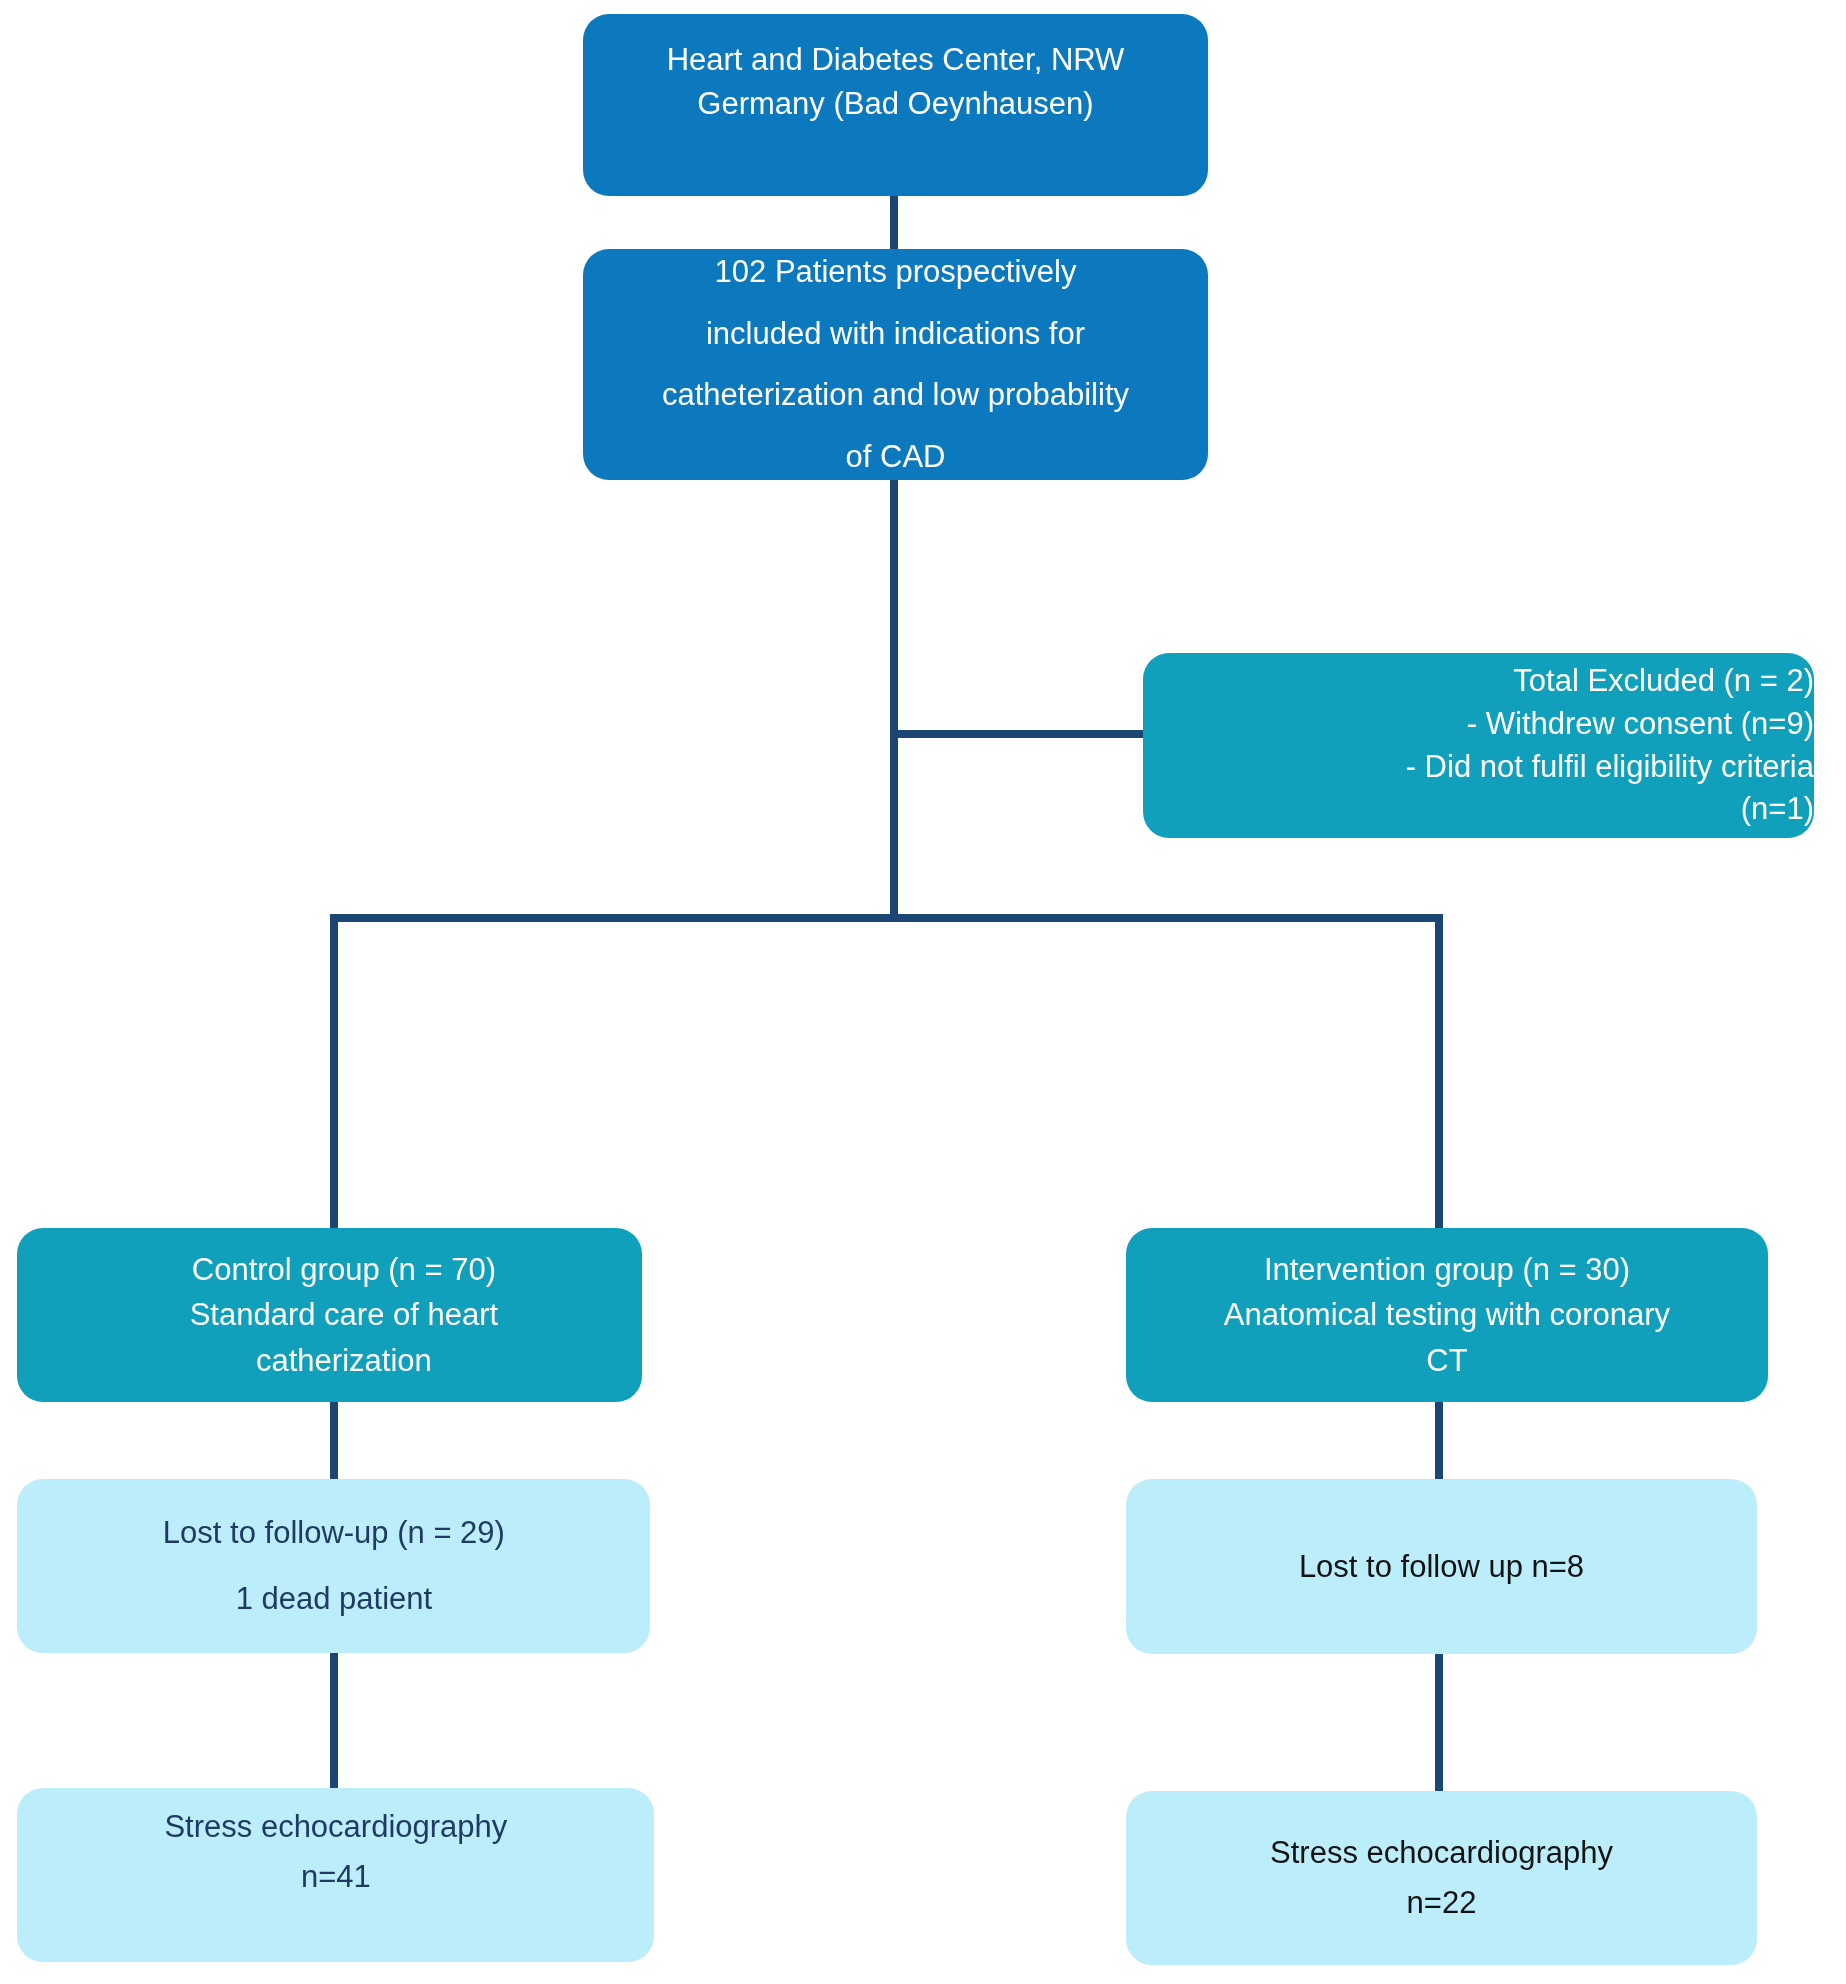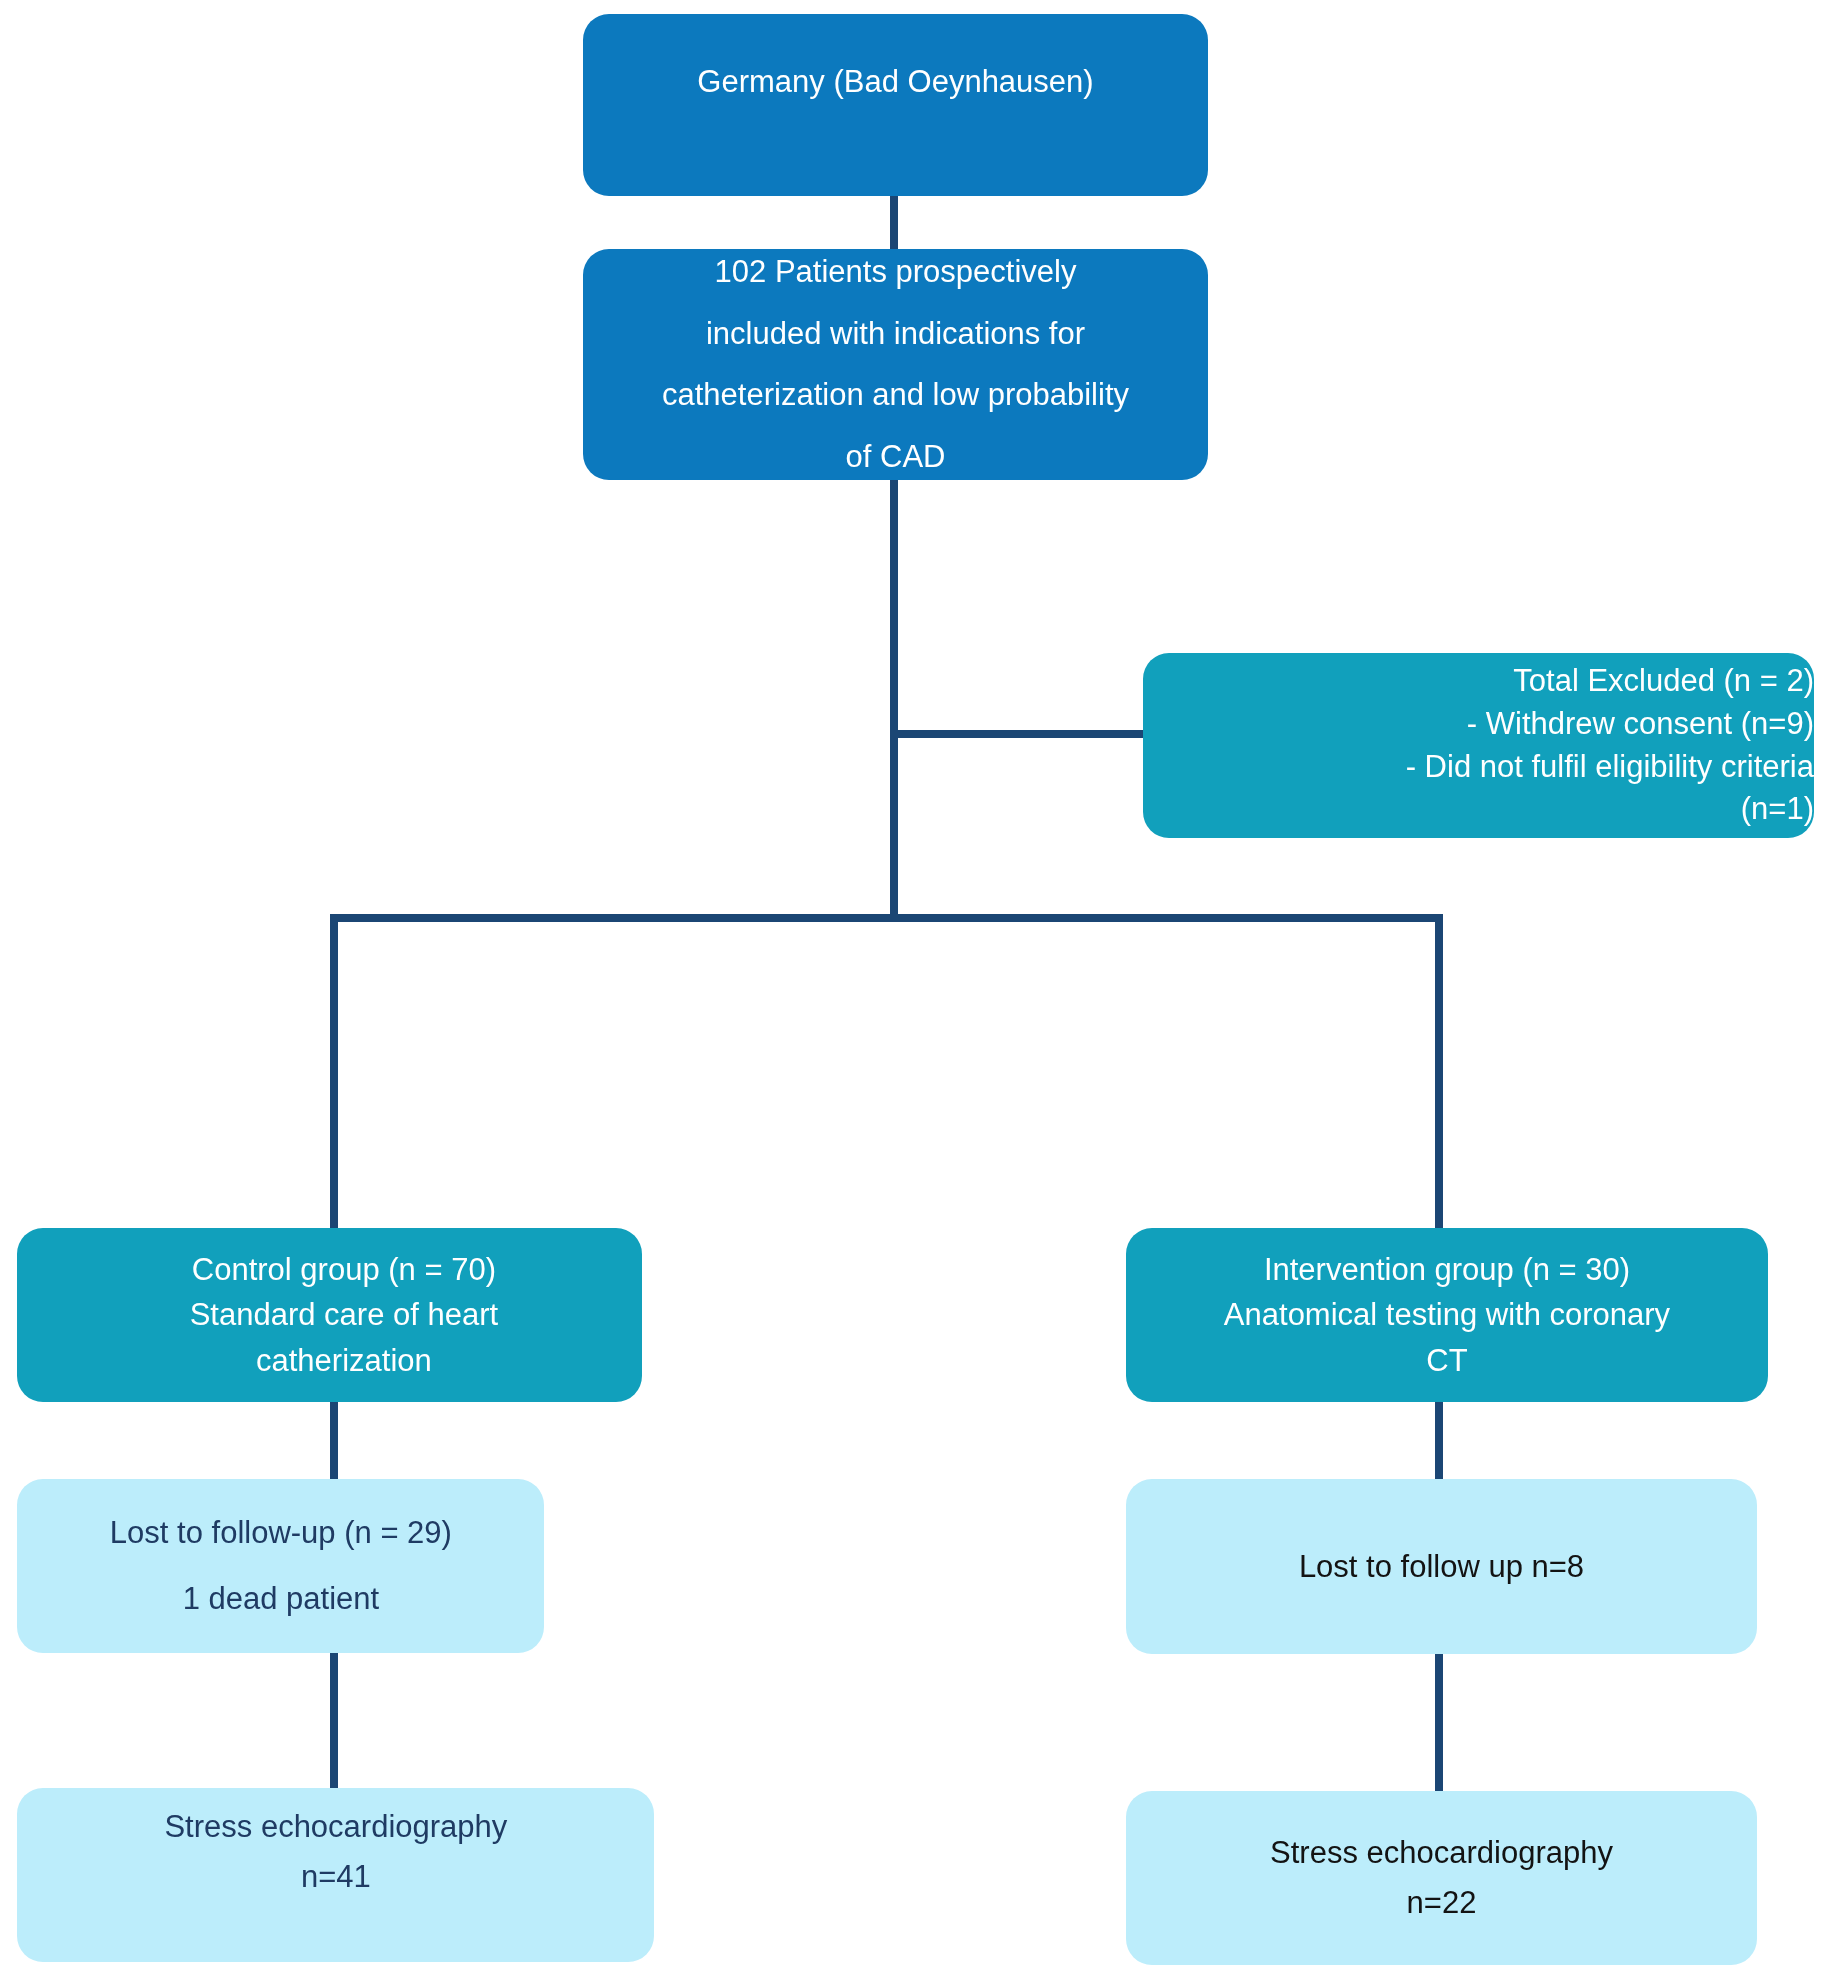--- a/index.html
+++ b/index.html
@@ -38,21 +38,21 @@
     position: absolute;
     background: #1B4674;
   }
 
   
   #site        { left: 583px; top: 14px;   width: 625px; height: 182px; font-size: 31px; line-height: 1.42; padding-bottom: 46px; }
   #enrolled    { left: 583px; top: 249px;  width: 625px; height: 231px; font-size: 31px; line-height: 1.50; justify-content: space-between; }
   #excluded    { left: 1143px; top: 653px; width: 671px; height: 185px; font-size: 31px; line-height: 1.38; align-items: flex-end; }
   #control     { left: 17.4px;   top: 1228px; width: 625px; height: 174px; font-size: 31px; line-height: 1.47; padding-left: 28px; }
   #intervention{ left: 1126px; top: 1228px; width: 642px; height: 174px; font-size: 31px; line-height: 1.47; }
-  #control-lost     { left: 17.4px;   top: 1479px; width: 527px; height: 174px; font-size: 31px; line-height: 1.60; gap: 16px; }
+  #control-lost     { left: 17.4px;   top: 1479px; width: 633px; height: 174px; font-size: 31px; line-height: 1.60; gap: 16px; }
   #intervention-lost{ left: 1126px; top: 1479px; width: 631px; height: 175px; font-size: 31px; line-height: 1.60; }
   #control-stress     { left: 17.4px;   top: 1788px; width: 637px; height: 174px; font-size: 31px; line-height: 1.60; padding-bottom: 46px; }
   #intervention-stress{ left: 1126px; top: 1791px; width: 631px; height: 174px; font-size: 31px; line-height: 1.60; }
 
   
   #conn-site-enrolled   { left: 890px; top: 178px;  width: 8px;   height: 74px; }
   #conn-enrolled-branch { left: 890px; top: 478px;  width: 8px;   height: 444px; }
   #conn-excluded-stub   { left: 894px; top: 730px; width: 250px;  height: 8px;  }
   #conn-branch-h        { left: 330px;  top: 914px; width: 1113px; height: 8px;  }
   #conn-left-v          { left: 330px;  top: 914px; width: 8px;   height: 316px; }
@@ -72,20 +72,21 @@
   <div class="connector" id="conn-excluded-stub"></div>
   <div class="connector" id="conn-branch-h"></div>
   <div class="connector" id="conn-left-v"></div>
   <div class="connector" id="conn-right-v"></div>
   <div class="connector" id="conn-control-lost"></div>
   <div class="connector" id="conn-intervention-lost"></div>
   <div class="connector" id="conn-lost-stress-left"></div>
   <div class="connector" id="conn-lost-stress-right"></div>
 
   <div class="node blue" id="site">
+    <span class="line">Heart and Diabetes Center, NRW</span>
     <span class="line">Germany (Bad Oeynhausen)</span>
   </div>
 
   <div class="node blue" id="enrolled">
     <span class="line">102 Patients prospectively</span>
     <span class="line">included with indications for</span>
     <span class="line">catheterization and low probability</span>
     <span class="line">of CAD</span>
   </div>
 

